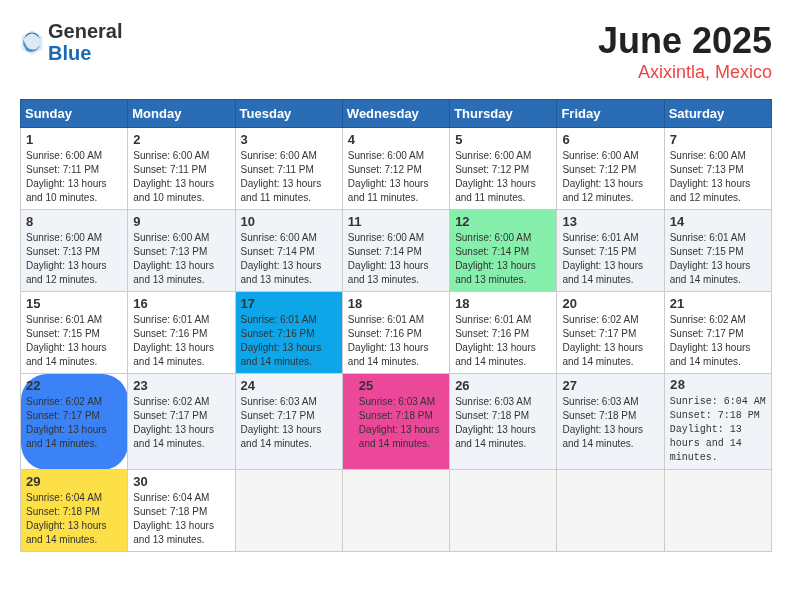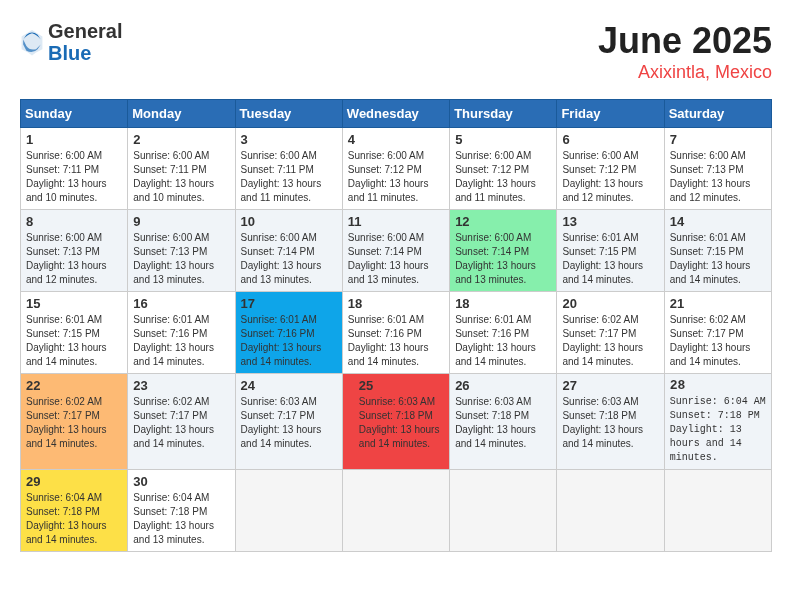--- a/index.html
+++ b/index.html
@@ -212,33 +212,33 @@
         <td style="background: rgb(255, 255, 255);">
           <span class="day-number">20</span>
           <div class="day-info">Sunrise: 6:02 AM<br>Sunset: 7:17 PM<br>Daylight: 13 hours and 14 minutes.</div>
         </td>
         <td style="background: rgb(255, 255, 255);">
           <span class="day-number">21</span>
           <div class="day-info">Sunrise: 6:02 AM<br>Sunset: 7:17 PM<br>Daylight: 13 hours and 14 minutes.</div>
         </td>
       </tr>
       <tr>
-        <td style="background: #fdba74;">
+        <td style="background: #3b82f6; border-radius: 26px;">
           <span class="day-number">22</span>
           <div class="day-info">Sunrise: 6:02 AM<br>Sunset: 7:17 PM<br>Daylight: 13 hours and 14 minutes.</div>
         </td>
         <td style="background: rgb(240, 244, 248);">
           <span class="day-number">23</span>
           <div class="day-info">Sunrise: 6:02 AM<br>Sunset: 7:17 PM<br>Daylight: 13 hours and 14 minutes.</div>
         </td>
         <td style="background: rgb(240, 244, 248);">
           <span class="day-number">24</span>
           <div class="day-info">Sunrise: 6:03 AM<br>Sunset: 7:17 PM<br>Daylight: 13 hours and 14 minutes.</div>
         </td>
-        <td style="background: #ef4444; padding-left: 16px;">
+        <td style="background: #ec4899; padding-left: 16px;">
           <span class="day-number">25</span>
           <div class="day-info">Sunrise: 6:03 AM<br>Sunset: 7:18 PM<br>Daylight: 13 hours and 14 minutes.</div>
         </td>
         <td style="background: rgb(240, 244, 248);">
           <span class="day-number">26</span>
           <div class="day-info">Sunrise: 6:03 AM<br>Sunset: 7:18 PM<br>Daylight: 13 hours and 14 minutes.</div>
         </td>
         <td style="background: rgb(240, 244, 248);">
           <span class="day-number">27</span>
           <div class="day-info">Sunrise: 6:03 AM<br>Sunset: 7:18 PM<br>Daylight: 13 hours and 14 minutes.</div>

